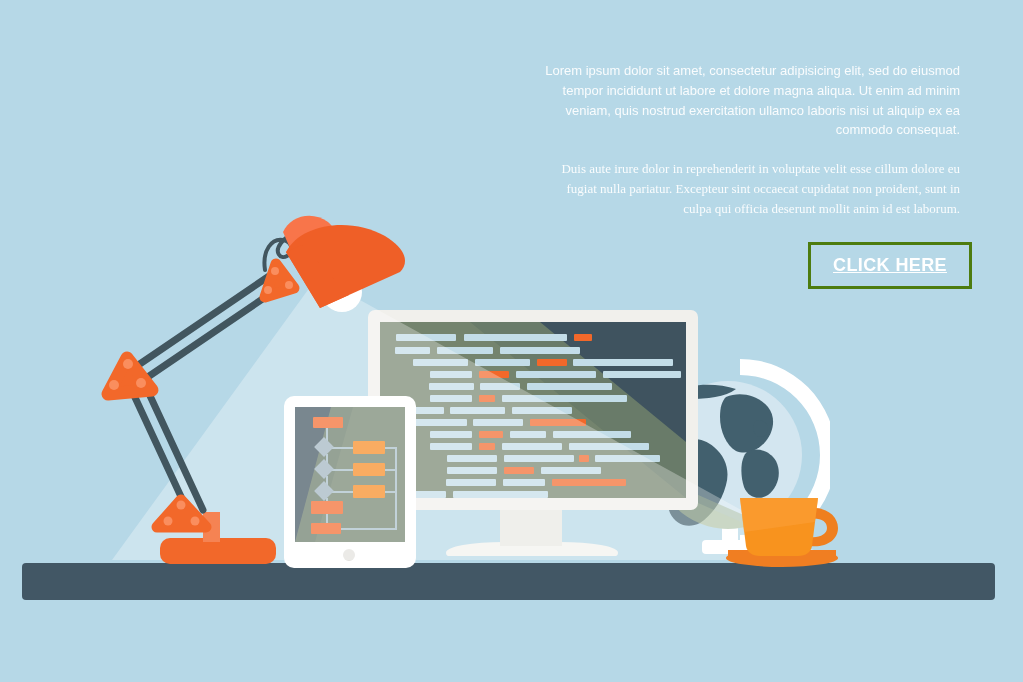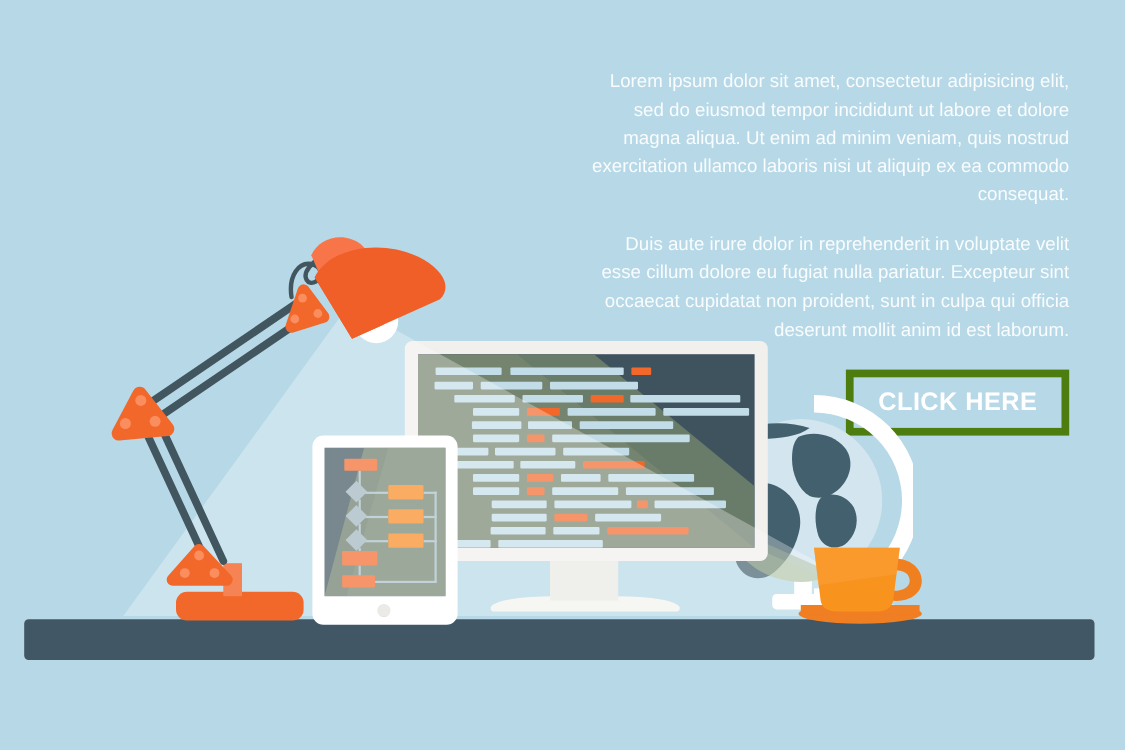--- a/index.html
+++ b/index.html
@@ -28,45 +28,46 @@
     margin: 0;
     font-family: "Liberation Sans", sans-serif;
     font-size: 41px;
     font-weight: bold;
     color: #ffffff;
     letter-spacing: -0.3px;
     line-height: 1.05;
     white-space: nowrap;
   }
   .para {
-    margin: 0;
+    margin: 12px;
     color: #ffffff;
-    font-size: 17px;
+    font-size: 13px;
     line-height: 1.52;
     opacity: 0.93;
   }
   .para.p1 { margin-top: 17px; }
-  .para.p2 { margin-top: 19px; }
+  .para.p2 { margin-top: 19px; font-family: Liberation Serif, serif; }
 
   .cta-wrap {
     margin-top: 24px;
     display: flex;
     justify-content: flex-end;
   }
   .cta {
-    border: 7px solid #4d7c0f;
+    border: 3px solid #4d7c0f;
     color: #ffffff;
     background: transparent;
     font-family: "Liberation Sans", sans-serif;
-    font-size: 23px;
+    font-size: 18px;
     font-weight: bold;
     letter-spacing: 0.4px;
     padding: 11px 22px 12px 22px;
     cursor: pointer;
     line-height: 1;
+    text-decoration: underline;
   }
 
   
   .desk {
     position: absolute;
     left: 22px;
     top: 563px;
     width: 973px;
     height: 37px;
     background: #425765;

